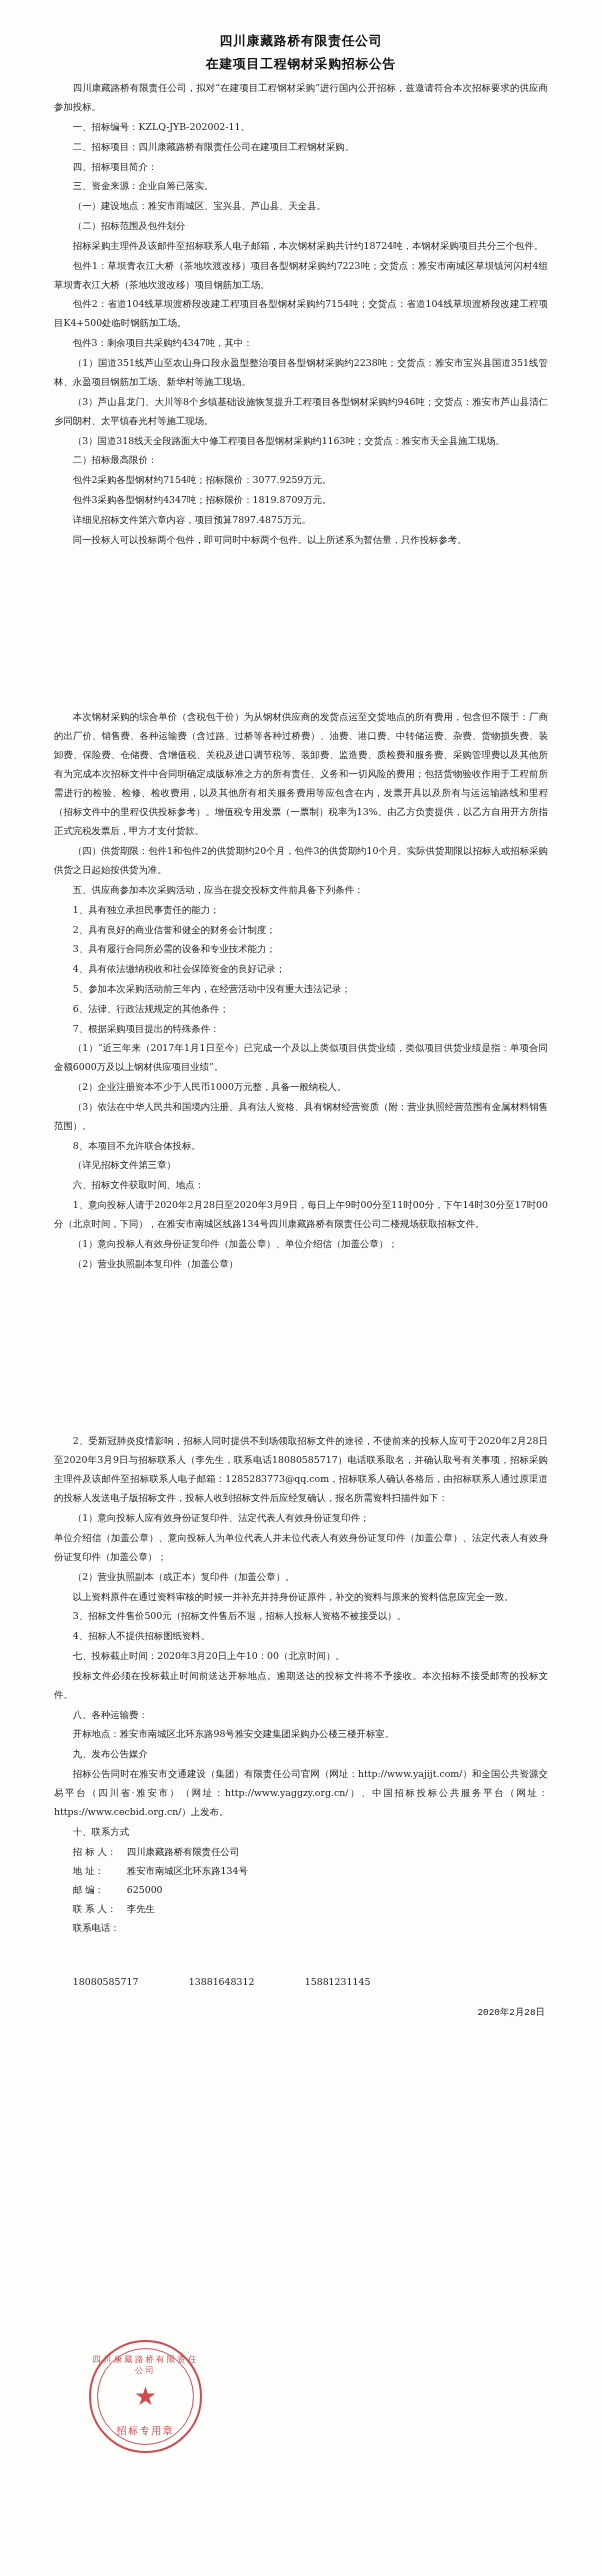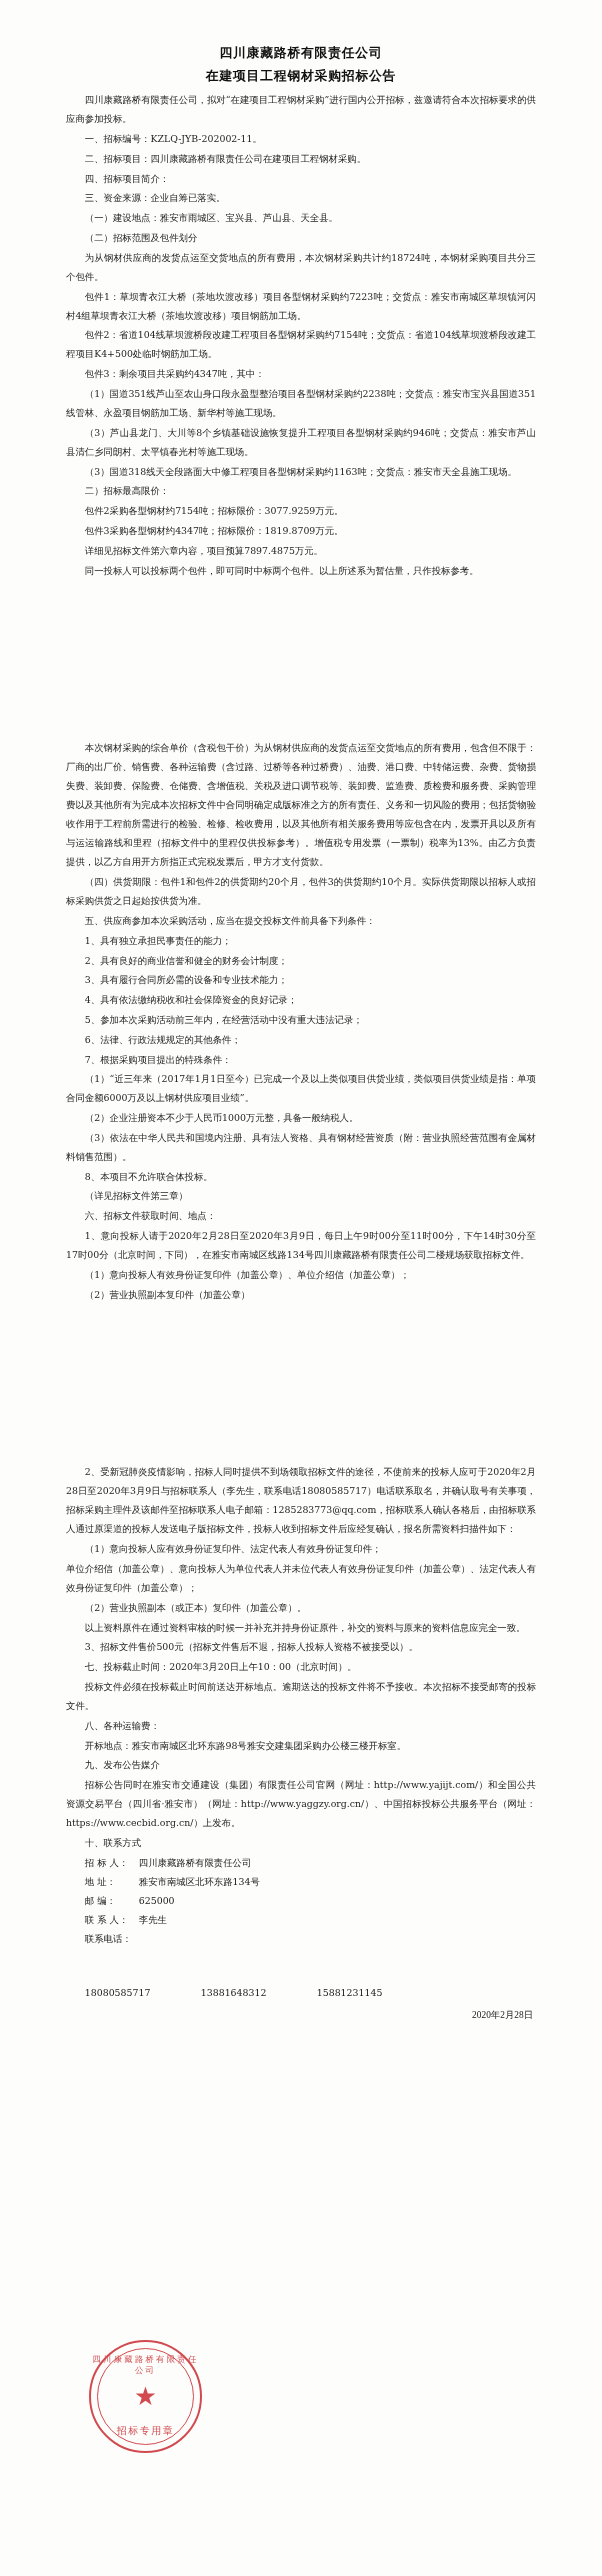--- a/index.html
+++ b/index.html
@@ -10,21 +10,21 @@
   body {
     width: 602px;
     font-family: "DejaVu Sans", "Liberation Sans", sans-serif;
     color: #1a1a1a;
   }
   .page {
     position: relative;
     width: 602px;
     min-height: 2576px;
     background: #fdfdfb;
-    padding: 12px;
+    padding: 0;
     box-sizing: border-box;
   }
   .sheet {
     position: relative;
     padding: 30px 54px 0 54px;
     box-sizing: border-box;
   }
   .title {
     text-align: center;
     font-family: "DejaVu Serif", "Liberation Serif", serif;
@@ -86,26 +86,26 @@
     font-size: 9.4px;
     line-height: 19px;
     padding-left: 2em;
     flex-direction: column;
   }
   .phone-row .contact-value span {
     display: inline-block;
     min-width: 113px;
   }
   .date-line {
-    font-family: Liberation Serif, serif;
+    font-family: Liberation Mono, monospace;
     font-size: 9.4px;
     line-height: 19px;
     text-align: right;
     padding-right: 3px;
-    margin-top: 4px;
+    margin-top: 12px;
   }
   
   .seal {
     position: absolute;
     width: 113px;
     height: 113px;
     border: 2.3px solid #c8242a;
     border-radius: 50%;
     left: 89px;
     top: 2340px;
@@ -161,21 +161,21 @@
 
     <p class="para">四川康藏路桥有限责任公司，拟对“在建项目工程钢材采购”进行国内公开招标，兹邀请符合本次招标要求的供应商参加投标。</p>
 
     <p class="para">一、招标编号：KZLQ-JYB-202002-11。</p>
     <p class="para">二、招标项目：四川康藏路桥有限责任公司在建项目工程钢材采购。</p>
     <p class="para">四、招标项目简介：</p>
     <p class="para">三、资金来源：企业自筹已落实。</p>
 
     <p class="para">（一）建设地点：雅安市雨城区、宝兴县、芦山县、天全县。</p>
     <p class="para">（二）招标范围及包件划分</p>
-    <p class="para">为从钢材供应商的发货点运至交货地点的所有费用，本次钢材采购共计约18724吨，本钢材采购项目共分三个包件。</p>
+    <p class="para">招标采购主理件及该邮件至招标联系人电子邮箱，本次钢材采购共计约18724吨，本钢材采购项目共分三个包件。</p>
     <p class="para">包件1：草坝青衣江大桥（茶地坎渡改移）项目各型钢材采购约7223吨；交货点：雅安市南城区草坝镇河闪村4组草坝青衣江大桥（茶地坎渡改移）项目钢筋加工场。</p>
     <p class="para">包件2：省道104线草坝渡桥段改建工程项目各型钢材采购约7154吨；交货点：省道104线草坝渡桥段改建工程项目K4+500处临时钢筋加工场。</p>
     <p class="para">包件3：剩余项目共采购约4347吨，其中：</p>
     <p class="para">（1）国道351线芦山至农山身口段永盈型整治项目各型钢材采购约2238吨；交货点：雅安市宝兴县国道351线管林、永盈项目钢筋加工场、新华村等施工现场。</p>
     <p class="para">（3）芦山县龙门、大川等8个乡镇基础设施恢复提升工程项目各型钢材采购约946吨；交货点：雅安市芦山县清仁乡同朗村、太平镇春光村等施工现场。</p>
     <p class="para">（3）国道318线天全段路面大中修工程项目各型钢材采购约1163吨；交货点：雅安市天全县施工现场。</p>
 
     <p class="para">二）招标最高限价：</p>
     <p class="para">包件2采购各型钢材约7154吨；招标限价：3077.9259万元。</p>
     <p class="para">包件3采购各型钢材约4347吨；招标限价：1819.8709万元。</p>
@@ -208,20 +208,21 @@
     <p class="para">（2）营业执照副本复印件（加盖公章）</p>
 
     <div class="gap-xl"></div>
 
     <p class="para">2、受新冠肺炎疫情影响，招标人同时提供不到场领取招标文件的途径，不使前来的投标人应可于2020年2月28日至2020年3月9日与招标联系人（李先生，联系电话18080585717）电话联系取名，并确认取号有关事项，招标采购主理件及该邮件至招标联系人电子邮箱：1285283773@qq.com，招标联系人确认各格后，由招标联系人通过原渠道的投标人发送电子版招标文件，投标人收到招标文件后应经复确认，报名所需资料扫描件如下：</p>
     <p class="para">（1）意向投标人应有效身份证复印件、法定代表人有效身份证复印件；</p>
     <p class="para noindent">单位介绍信（加盖公章）、意向投标人为单位代表人并未位代表人有效身份证复印件（加盖公章）、法定代表人有效身份证复印件（加盖公章）；</p>
     <p class="para">（2）营业执照副本（或正本）复印件（加盖公章）。</p>
     <p class="para">以上资料原件在通过资料审核的时候一并补充并持身份证原件，补交的资料与原来的资料信息应完全一致。</p>
     <p class="para">3、招标文件售价500元（招标文件售后不退，招标人投标人资格不被接受以）。</p>
+    <p class="para">4、招标人不提供招标图纸资料。</p>
 
     <p class="para">七、投标截止时间：2020年3月20日上午10：00（北京时间）。</p>
     <p class="para">投标文件必须在投标截止时间前送达开标地点。逾期送达的投标文件将不予接收。本次招标不接受邮寄的投标文件。</p>
 
     <p class="para">八、各种运输费：</p>
     <p class="para">开标地点：雅安市南城区北环东路98号雅安交建集团采购办公楼三楼开标室。</p>
 
     <p class="para">九、发布公告媒介</p>
     <p class="para">招标公告同时在雅安市交通建设（集团）有限责任公司官网（网址：http://www.yajijt.com/）和全国公共资源交易平台（四川省·雅安市）（网址：http://www.yaggzy.org.cn/）、中国招标投标公共服务平台（网址：https://www.cecbid.org.cn/）上发布。</p>
 

